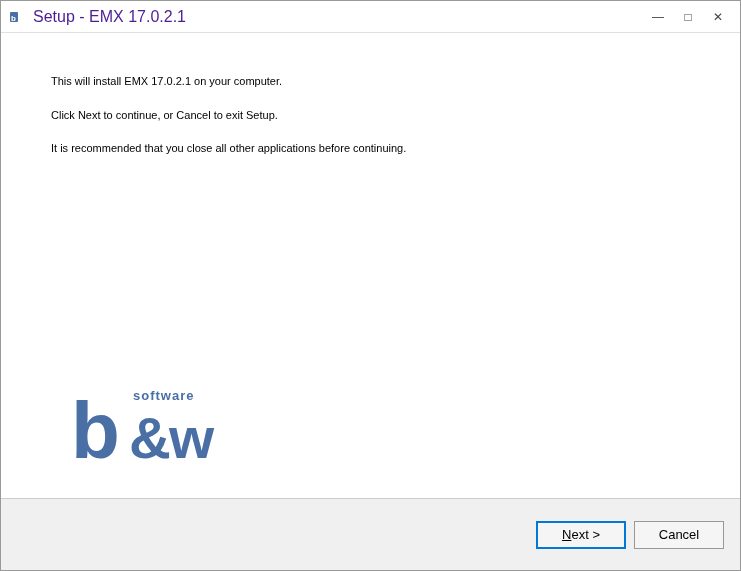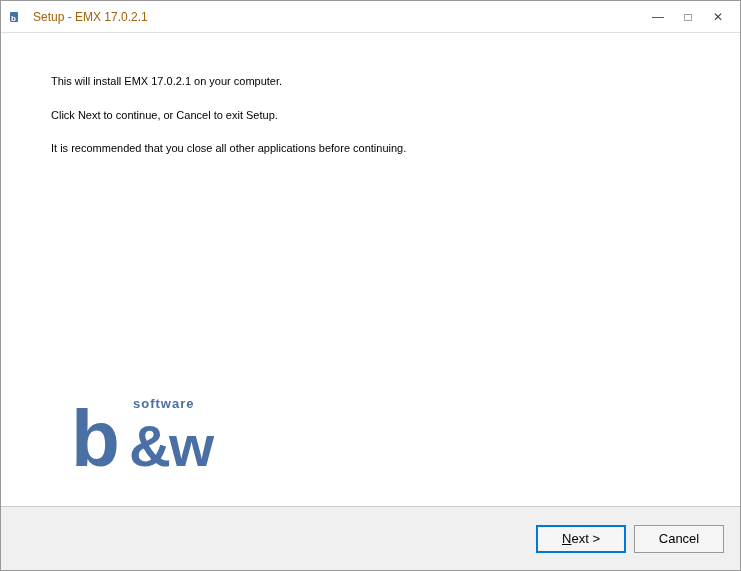--- a/index.html
+++ b/index.html
@@ -44,22 +44,22 @@
       margin-right: 8px;
     }
 
     .title-bar-logo svg {
       width: 16px;
       height: 16px;
     }
 
     .title-bar-text {
       flex: 1;
-      font-size: 12px;
-      color: #a16207;
+      font-size: 16px;
+      color: #4c1d95;
     }
 
     .title-bar-controls {
       display: flex;
       gap: 2px;
     }
 
     .title-bar-btn {
       width: 28px;
       height: 22px;
@@ -103,21 +103,21 @@
     .welcome-body p {
       margin-bottom: 16px;
     }
 
     .logo-area {
       margin-top: auto;
       padding: 20px 0 10px 20px;
     }
 
     .footer {
-      height: 64px;
+      height: 72px;
       background: #f0f0f0;
       border-top: 1px solid #ccc;
       display: flex;
       align-items: center;
       justify-content: flex-end;
       padding: 0 16px;
       gap: 8px;
       flex-shrink: 0;
     }
 

